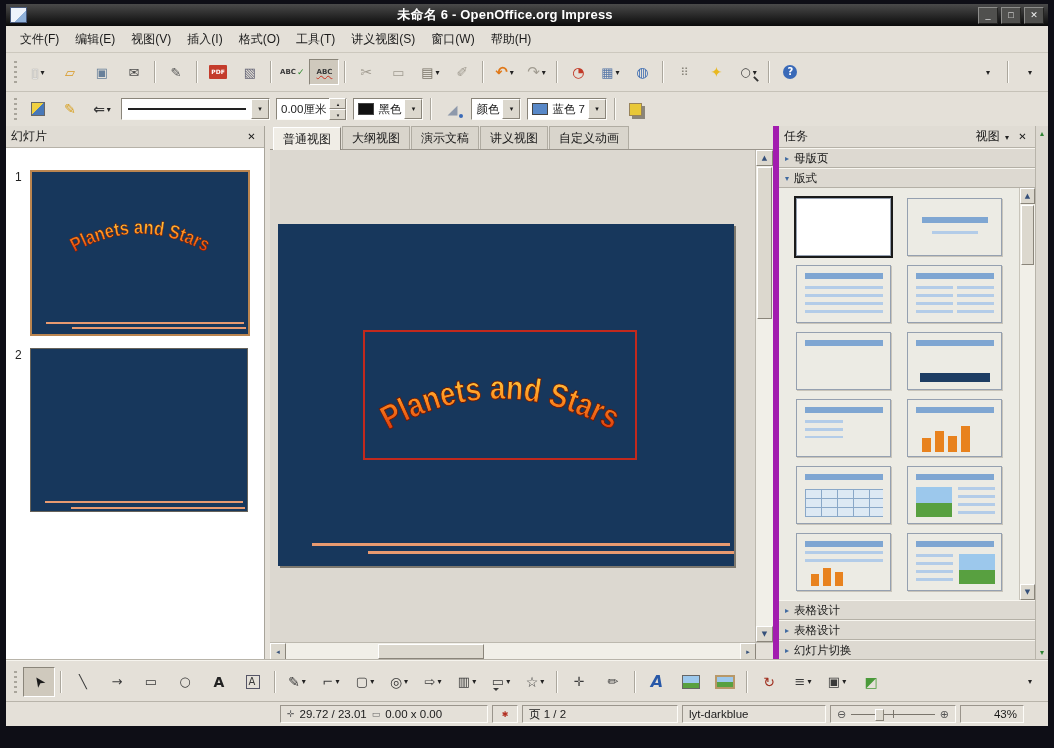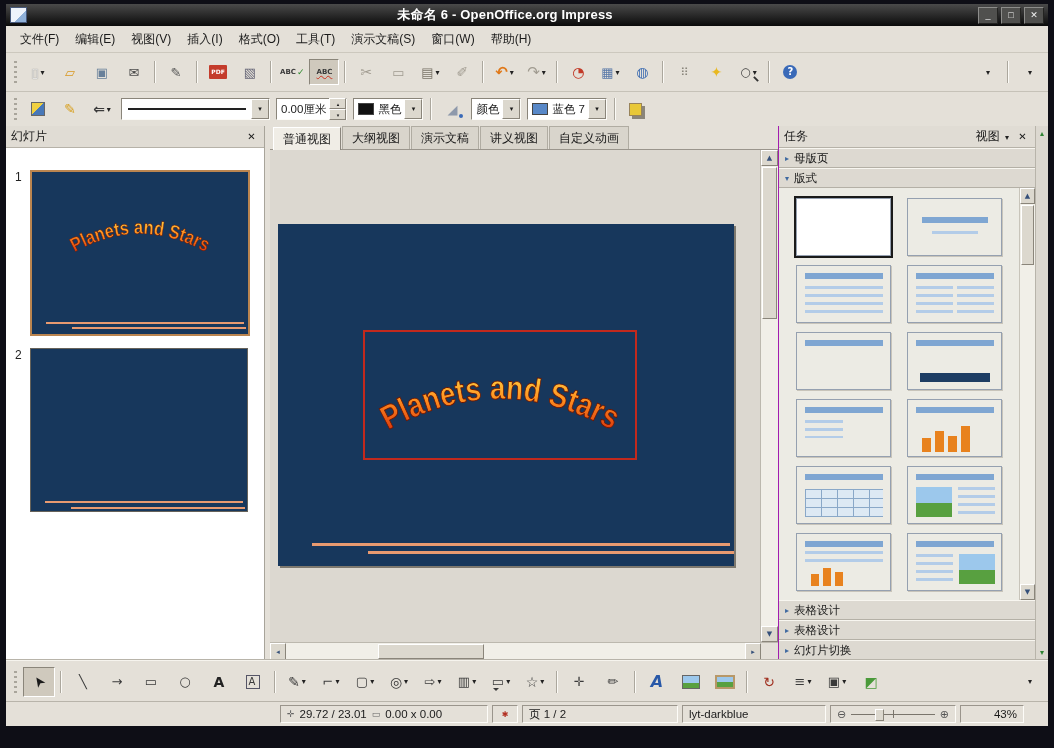--- a/index.html
+++ b/index.html
@@ -115,21 +115,21 @@
   .vthumb{height:150px;margin:1px;background:#dcd8ce;border:1px solid;border-color:#fff #8a857a #8a857a #fff;}
   .hscroll-row{height:17px;display:flex;flex:none;border-top:1px solid #bcb8ae;background:#f1efe8;}
   .hscroll{flex:1;display:flex;position:relative;}
   .hbtn{width:16px;height:100%;background:#dcd8ce;border:1px solid;border-color:#fff #8a857a #8a857a #fff;
     display:flex;align-items:center;justify-content:center;font-size:7px;color:#35507a;
     font-family:"DejaVu Sans",sans-serif;flex:none;box-sizing:border-box;}
   .hthumb{position:absolute;left:108px;top:1px;bottom:1px;width:104px;background:#dcd8ce;border:1px solid;
     border-color:#fff #8a857a #8a857a #fff;}
   .corner{width:17px;flex:none;background:#e4e0d8;}
   
-  .tasks-panel{width:256px;flex:none;display:flex;flex-direction:column;background:#bef264;border-left:1px solid #a21caf;}
+  .tasks-panel{width:256px;flex:none;display:flex;flex-direction:column;background:#bef264;border-left:6px solid #a21caf;}
   .tp-header-right{margin-left:auto;display:flex;align-items:center;gap:6px;}
   .section-h{height:18px;display:flex;align-items:center;gap:5px;padding:0 6px;background:#ddd9d1;
     border-top:1px solid #f8f6f0;border-bottom:1px solid #b4b0a6;font-size:11.5px;flex:none;}
   .tri{color:#3f69a0;font-size:8px;font-family:"DejaVu Sans",sans-serif;}
   .layouts-wrap{flex:1;display:flex;min-height:0;background:#ecebe4;}
   .layout-grid{flex:1;display:grid;grid-template-columns:repeat(2,95px);gap:9px 16px;padding:10px 6px;
     justify-content:center;align-content:start;overflow:hidden;
     --lt:linear-gradient(#7fa6d2,#7fa6d2);
     --lm:repeating-linear-gradient(#b3cce8 0 3px,transparent 3px 8px);
     --im:linear-gradient(#9cc8ec 0 55%,#58a040 55% 100%);
@@ -208,21 +208,21 @@
 
   <div class="wbody">
 
     <div class="menubar">
       <span class="menu-item">文件(F)</span>
       <span class="menu-item">编辑(E)</span>
       <span class="menu-item">视图(V)</span>
       <span class="menu-item">插入(I)</span>
       <span class="menu-item">格式(O)</span>
       <span class="menu-item">工具(T)</span>
-      <span class="menu-item">演示文稿(S)</span>
+      <span class="menu-item">讲义视图(S)</span>
       <span class="menu-item">窗口(W)</span>
       <span class="menu-item">帮助(H)</span>
     </div>
 
     <div class="toolbar tb-main">
       <span class="grip"></span>
       <div id="main-toolbar-icons" style="display:flex;align-items:center;">
           <span class="tbtn  ic-new-document">
             <span class="glyph">▯</span>
             <span class="dd">▾</span>

